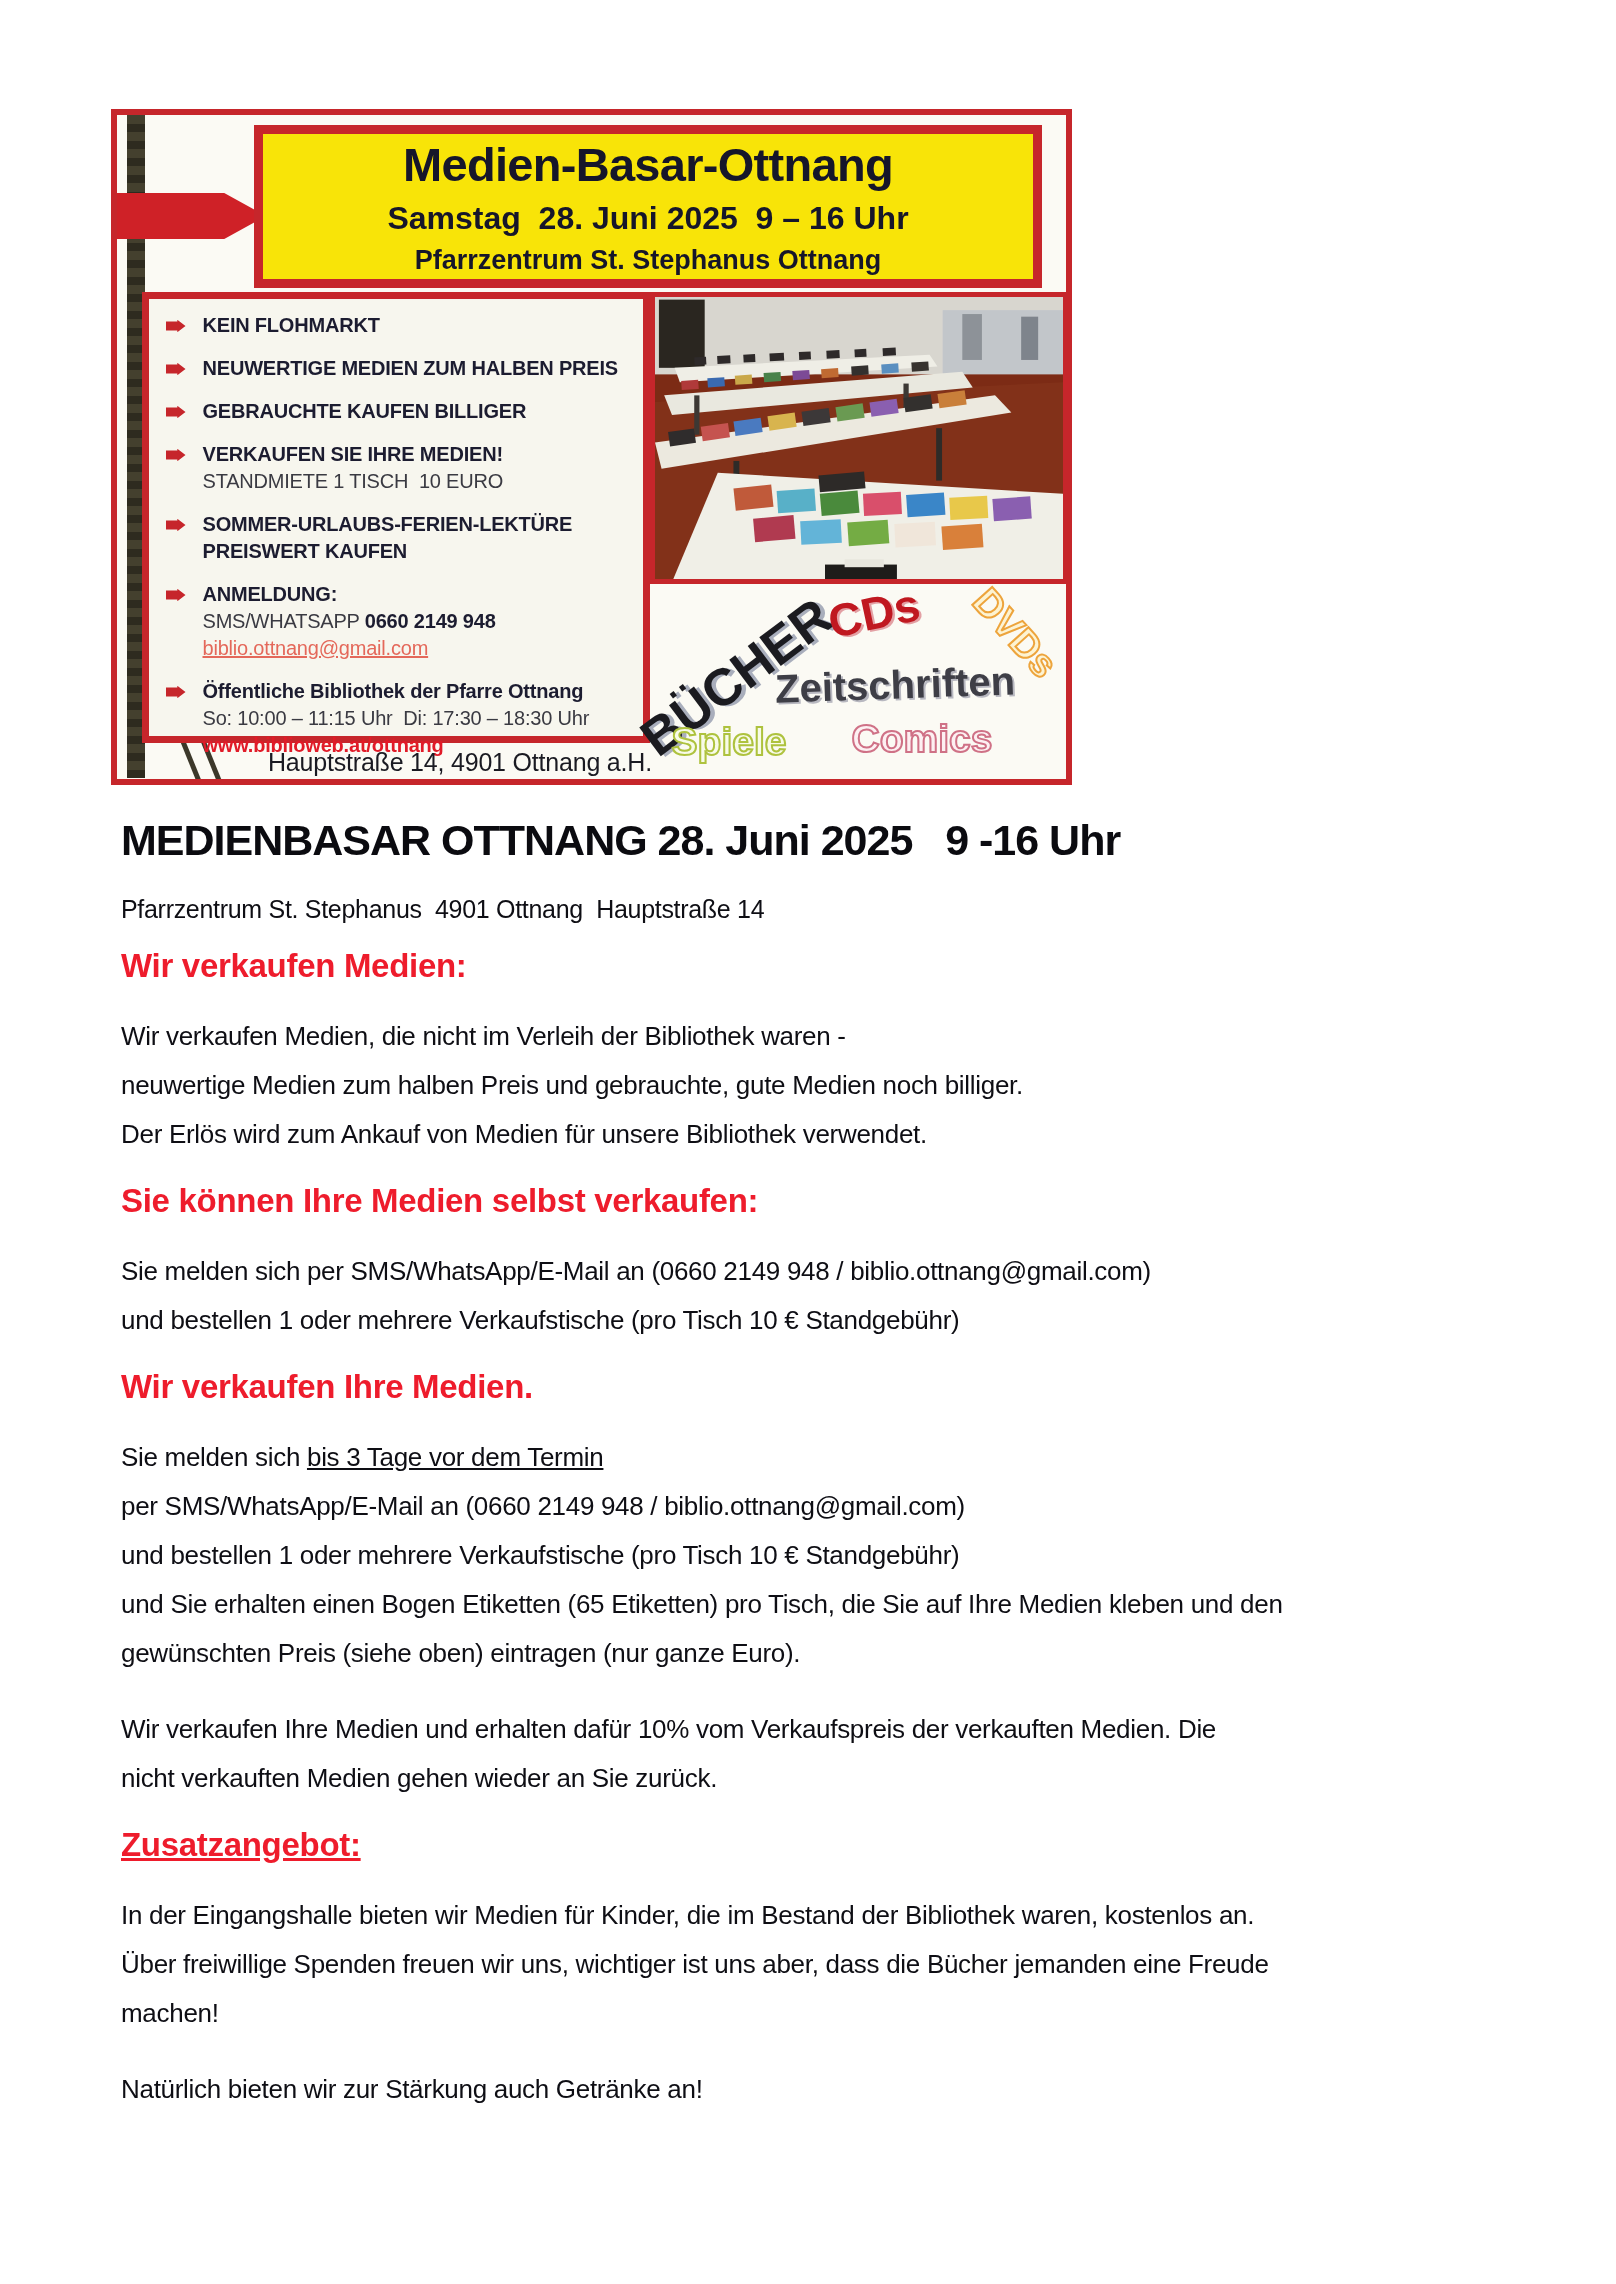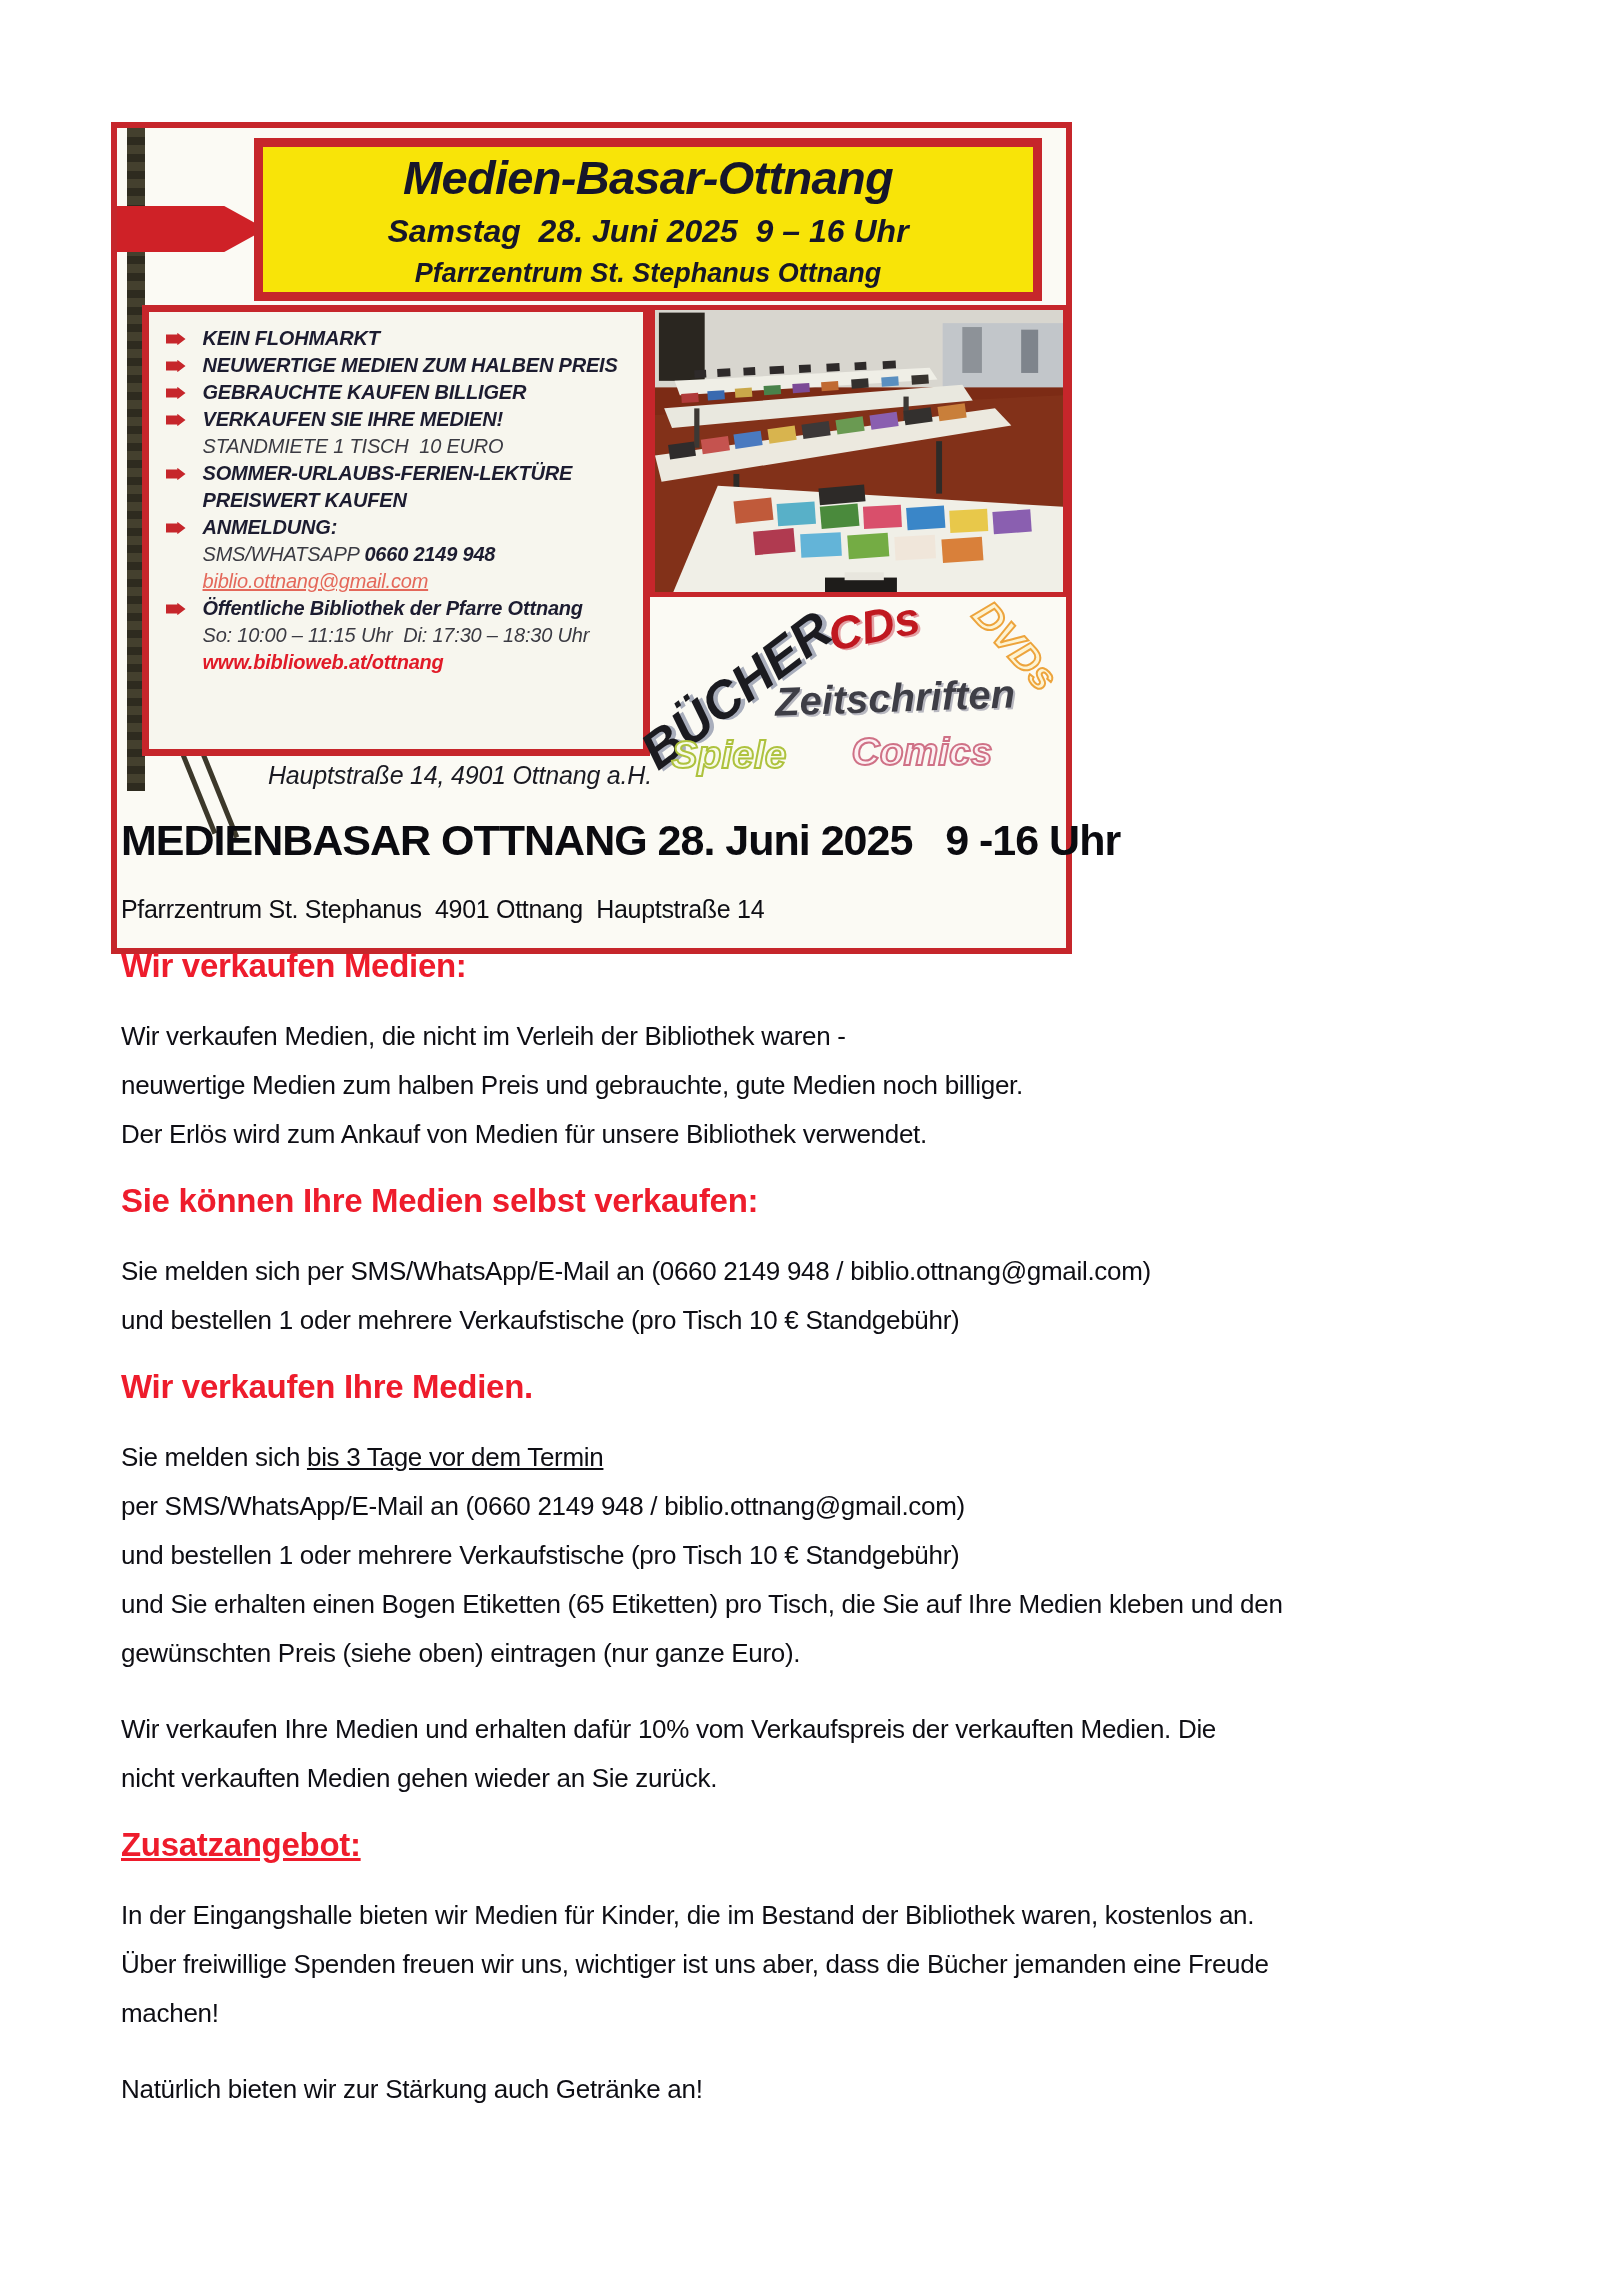--- a/index.html
+++ b/index.html
@@ -5,22 +5,22 @@
   html,body{margin:0;padding:0;}
   body{
     width:1616px;height:2284px;background:#ffffff;position:relative;
     font-family:"Liberation Sans",sans-serif;color:#0e0e14;
     -webkit-text-stroke:0;
   }
   [data-bind]{white-space:pre-wrap;}
 
   
   .flyer{
-    position:absolute;left:111px;top:122px;width:961px;height:832px;
-    border:6.5px solid #c6262b;background:#fbfaf4;box-sizing:border-box;overflow:hidden;font-style:italic;
+    position:absolute;left:111px;top:109px;width:961px;height:676px;
+    border:6.5px solid #c6262b;background:#fbfaf4;box-sizing:border-box;overflow:hidden;
   }
   .pole{
     position:absolute;left:10.4px;top:0;width:17.6px;height:663px;
     background:repeating-linear-gradient(180deg,#44402e 0 9px,#2e2b1f 9px 17px);
   }
   .pole-leg{position:absolute;width:5.2px;height:98px;background:#3c382a;}
   .leg1{left:77px;top:611px;transform:rotate(-22deg);}
   .leg2{left:99px;top:615px;transform:rotate(-22deg);}
   .arrow-sign{
     position:absolute;left:0;top:78px;width:149px;height:46px;background:#cf2127;
@@ -32,21 +32,21 @@
     display:flex;flex-direction:column;align-items:center;justify-content:center;gap:7.8px;
     color:#16162a;text-align:center;
   }
   .tb-title{font-size:47px;font-weight:bold;letter-spacing:-0.7px;}
   .tb-line2{font-size:32px;font-weight:bold;}
   .tb-line3{font-size:27px;font-weight:bold;}
 
   .bullet-box{
     position:absolute;left:25px;top:177px;width:508px;height:451px;
     border:7.2px solid #c6262b;background:#f7f6ee;box-sizing:border-box;
-    padding:13px 10.4px 6.5px 17px;display:flex;flex-direction:column;gap:0;
+    padding:13px 10.4px 6.5px 17px;display:flex;flex-direction:column;gap:16px;
   }
   .brow{display:flex;align-items:flex-start;}
   .bicon{
     flex:0 0 19.5px;width:19.5px;height:12.4px;margin-top:7.8px;margin-right:17px;background:#c6262b;
     clip-path:polygon(0 14%,58% 14%,58% 0,100% 50%,58% 100%,58% 86%,0 86%);
   }
   .btext{flex:1;}
   .bl{font-size:20px;line-height:27px;color:#1c1c30;letter-spacing:-0.2px;}
   .bl.bold{font-weight:bold;}
   .bl.plain{font-weight:normal;color:#3a3a42;}

